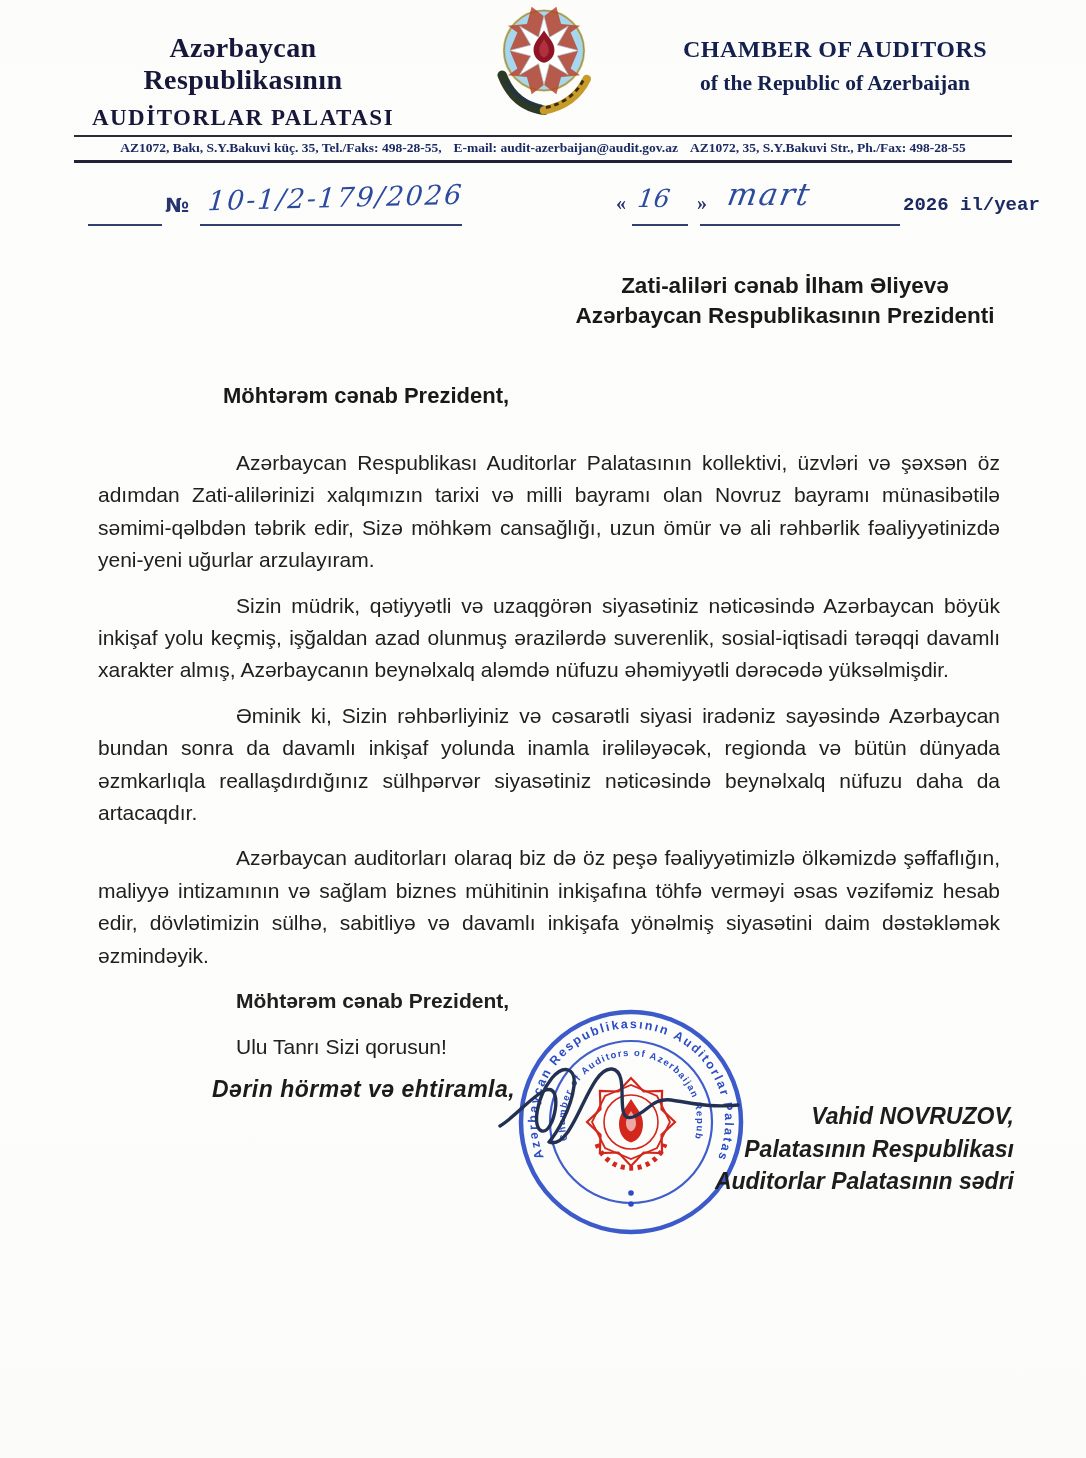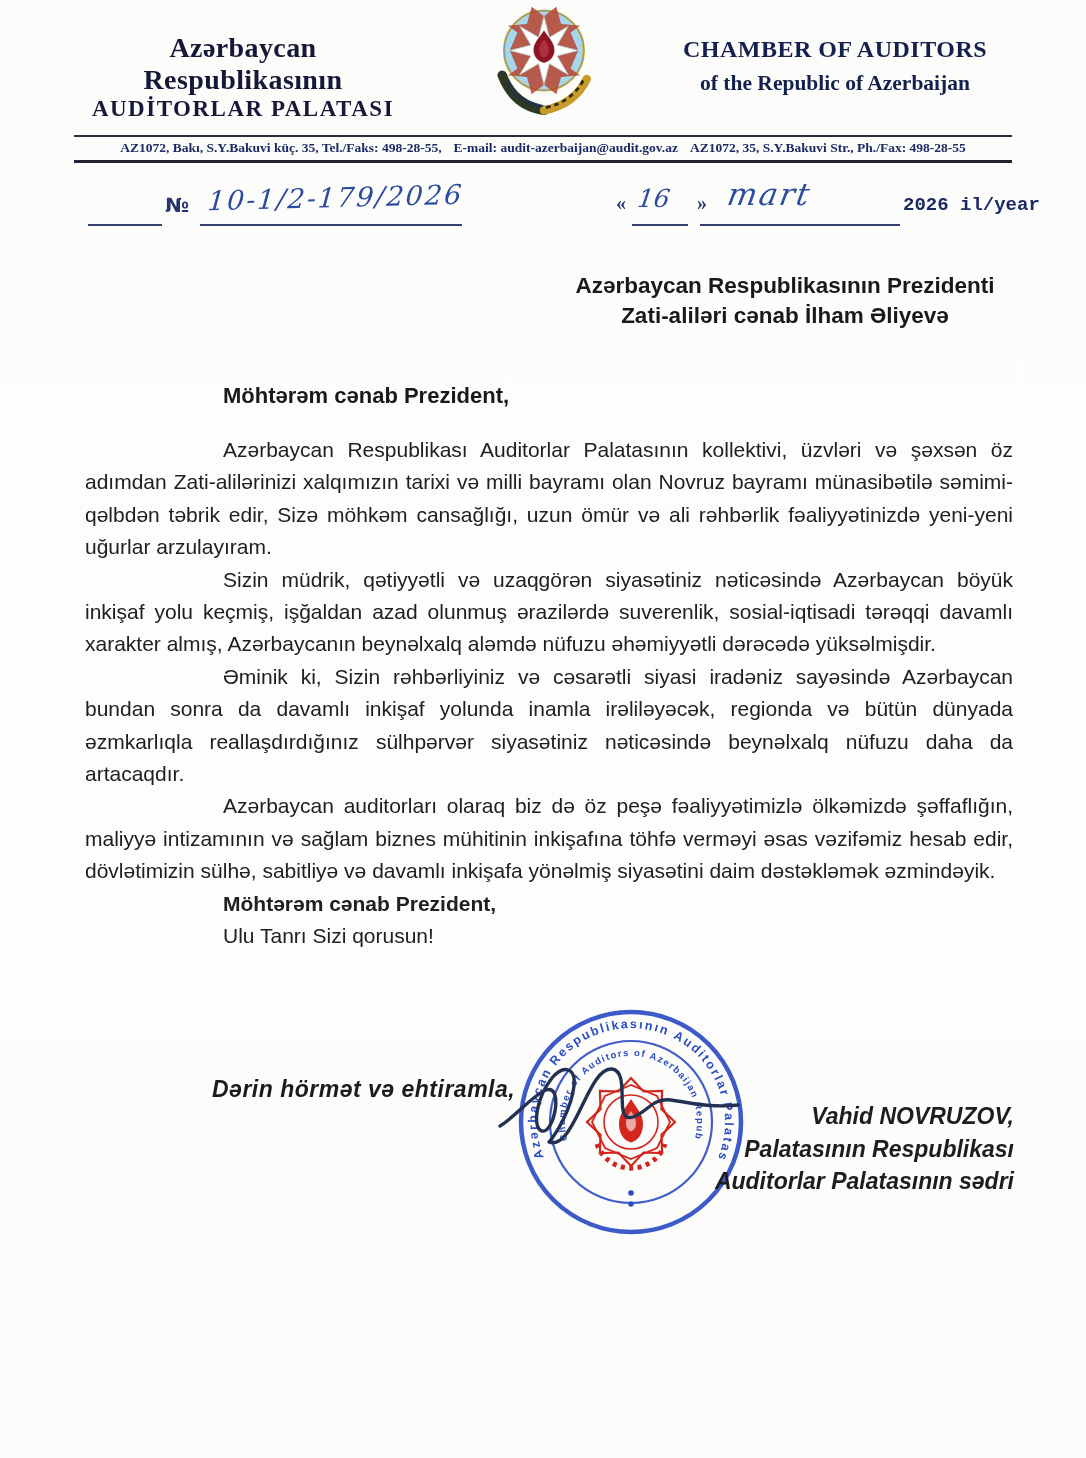--- a/index.html
+++ b/index.html
@@ -8,21 +8,21 @@
     background:linear-gradient(180deg,#fcfcfb 0%, #fdfdfc 60%, #fbfbf9 100%);
     overflow:hidden;
     font-family:"Liberation Sans", sans-serif;
   }
   
   .org-az{
     position:absolute; left:78px; top:32px; width:330px; text-align:center;
     font-family:"Liberation Serif", serif; font-weight:bold; color:#17173a;
   }
   .org-az .l1{font-size:28px; letter-spacing:.4px;}
-  .org-az .l2{font-size:23px; letter-spacing:1.5px; }
+  .org-az .l2{font-size:23px; letter-spacing:1.5px; margin-top:9px;}
   .org-en{
     position:absolute; left:655px; top:36px; width:360px; text-align:center;
     font-family:"Liberation Serif", serif; font-weight:bold; color:#14204e;
   }
   .org-en .l1{font-size:24px; letter-spacing:.5px;}
   .org-en .l2{font-size:21.5px; margin-top:8px;}
   .emblem{position:absolute; left:487px; top:2px; width:114px; height:116px;}
 
   
   .contact{
@@ -64,21 +64,21 @@
 
   
   .salutation{
     position:absolute; left:223px; top:383px;
     font-weight:bold; font-size:22px; color:#191919;
   }
   .body-text{
     position:absolute; left:85px; top:434px; width:928px;
     font-size:21px; line-height:32.4px; color:#202020; text-align:justify;
   }
-  .body-text p{margin:0; text-indent:138px;}
+  .body-text p{margin:13px; text-indent:138px;}
   .appeal{font-weight:bold; text-align:left;}
   .blessing{text-align:left;}
 
   
   .valediction{
     position:absolute; left:212px; top:1076px;
     font-weight:bold; font-style:italic; font-size:23px; color:#1b1b1b; letter-spacing:.5px;
   }
   .stamp{position:absolute; left:512px; top:1002px; width:238px; height:240px;}
   .signature-svg{position:absolute; left:492px; top:1038px; width:272px; height:142px;}
@@ -128,22 +128,22 @@
 
   <span class="date-q" style="left:616px;">«</span>
   <span class="ink date-day">16</span>
   <div class="refline" style="left:632px; top:224px; width:56px;"></div>
   <span class="date-q" style="left:697px;">»</span>
   <span class="ink date-month">mart</span>
   <div class="refline" style="left:700px; top:224px; width:200px;"></div>
   <span class="date-year">2026 il/year</span>
 
   <div class="addressee">
+    <div>Zati-aliləri cənab İlham Əliyevə</div>
     <div>Azərbaycan Respublikasının Prezidenti</div>
-    <div>Zati-aliləri cənab İlham Əliyevə</div>
   </div>
 
   <div class="salutation">Möhtərəm cənab Prezident,</div>
 
   <div class="body-text">
     <p>Azərbaycan Respublikası Auditorlar Palatasının kollektivi, üzvləri və şəxsən öz adımdan Zati-alilərinizi xalqımızın tarixi və milli bayramı olan Novruz bayramı münasibətilə səmimi-qəlbdən təbrik edir, Sizə möhkəm cansağlığı, uzun ömür və ali rəhbərlik fəaliyyətinizdə yeni-yeni uğurlar arzulayıram.</p>
     <p>Sizin müdrik, qətiyyətli və uzaqgörən siyasətiniz nəticəsində Azərbaycan böyük inkişaf yolu keçmiş, işğaldan azad olunmuş ərazilərdə suverenlik, sosial-iqtisadi tərəqqi davamlı xarakter almış, Azərbaycanın beynəlxalq aləmdə nüfuzu əhəmiyyətli dərəcədə yüksəlmişdir.</p>
     <p>Əminik ki, Sizin rəhbərliyiniz və cəsarətli siyasi iradəniz sayəsində Azərbaycan bundan sonra da davamlı inkişaf yolunda inamla irəliləyəcək, regionda və bütün dünyada əzmkarlıqla reallaşdırdığınız sülhpərvər siyasətiniz nəticəsində beynəlxalq nüfuzu daha da artacaqdır.</p>
     <p>Azərbaycan auditorları olaraq biz də öz peşə fəaliyyətimizlə ölkəmizdə şəffaflığın, maliyyə intizamının və sağlam biznes mühitinin inkişafına töhfə verməyi əsas vəzifəmiz hesab edir, dövlətimizin sülhə, sabitliyə və davamlı inkişafa yönəlmiş siyasətini daim dəstəkləmək əzmindəyik.</p>
     <p class="appeal">Möhtərəm cənab Prezident,</p>

